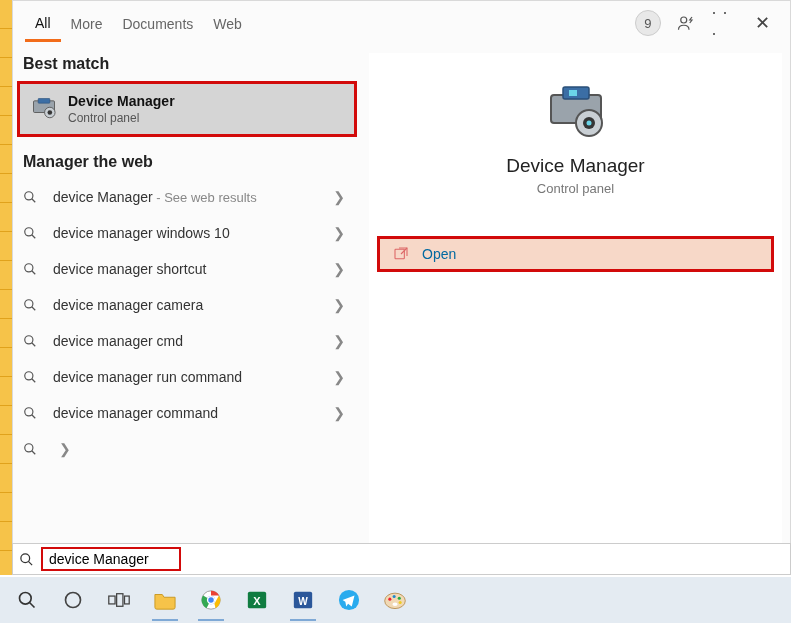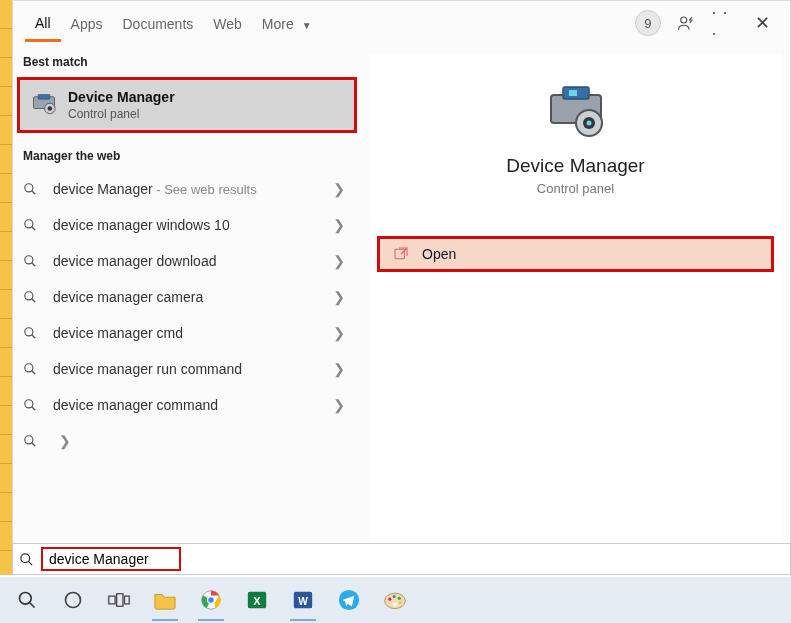--- a/index.html
+++ b/index.html
@@ -15,42 +15,42 @@
   .tab { padding: 10px 10px 8px; cursor: pointer; }
   .tab.active { color: #111; border-bottom: 3px solid #f26c1a; font-weight: 500; }
   .more-arrow { margin-left: 4px; font-size: 10px; }
   .tab-spacer { flex: 1; }
   .badge { width: 26px; height: 26px; border-radius: 50%; background: #e8e8e8; color: #555; display: flex; align-items: center; justify-content: center; font-size: 13px; border: 1px solid #ccc; margin-right: 14px; }
   .hdr-icon { width: 22px; height: 22px; color: #555; display: flex; align-items: center; justify-content: center; margin-right: 14px; cursor: pointer; font-size: 18px; }
   .close-x { font-size: 18px; color: #444; cursor: pointer; padding: 4px 8px; }
 
   .body { flex: 1; display: flex; overflow: hidden; }
   .left-col { width: 348px; display: flex; flex-direction: column; border-right: 0; }
-  .section-hdr { font-weight: 700; font-size: 12px; padding: 10px 10px 6px; color: #222; }
+  .section-hdr { font-weight: 700; font-size: 16px; padding: 10px 10px 6px; color: #222; }
 
   .best-match { border: 3px solid #d20a0a; margin: 2px 4px 6px 4px; background: #d5d5d5; display: flex; align-items: center; height: 56px; padding: 0 10px; cursor: pointer; }
   .bm-icon { width: 28px; height: 28px; margin-right: 10px; display: flex; align-items: center; justify-content: center; }
   .bm-text .t1 { font-weight: 600; font-size: 14px; color: #111; }
   .bm-text .t2 { font-size: 12px; color: #555; margin-top: 2px; }
 
   .web-list { list-style: none; margin-top: 2px; }
   .web-item { display: flex; align-items: center; height: 36px; padding: 0 10px; cursor: pointer; color: #333; font-size: 14px; }
   .wi-icon { width: 18px; text-align: center; margin-right: 12px; color: #555; }
   .wi-label { flex: 1; white-space: nowrap; overflow: hidden; text-overflow: ellipsis; }
   .wi-label .base { font-weight: 400; }
   .wi-label .bold { font-weight: 400; }
   .wi-hint { color: #888; font-size: 13px; }
   .wi-chev { color: #888; font-size: 14px; padding: 0 6px; }
 
   .right-col { flex: 1; background: #fff; position: relative; padding-top: 30px; margin: 8px 8px 8px 8px; }
   .detail-icon { width: 62px; height: 58px; margin: 0 auto 14px; }
   .detail-title { text-align: center; font-size: 19px; color: #222; }
   .detail-sub { text-align: center; font-size: 13px; color: #777; margin-top: 4px; }
 
-  .action-row { margin: 40px 8px 0 8px; border: 3px solid #d20a0a; background: #f7d8c8; height: 36px; display: flex; align-items: center; padding: 0 12px; cursor: pointer; font-size: 14px; color: #0f172a; }
+  .action-row { margin: 40px 8px 0 8px; border: 3px solid #d20a0a; background: #f7d8c8; height: 36px; display: flex; align-items: center; padding: 0 12px; cursor: pointer; font-size: 14px; color: #0369a1; }
   .action-row .open-icon { width: 18px; height: 18px; margin-right: 12px; color: #d66; display: inline-flex; align-items: center; justify-content: center; }
 
   
   .search-bar { position: absolute; left: 12px; right: 0; top: 543px; height: 32px; background: #fff; border: 1px solid #ccc; display: flex; align-items: center; padding: 0 6px; }
   .search-bar .mag { width: 18px; text-align: center; color: #333; margin-right: 4px; }
   .search-box { border: 2px solid #d20a0a; padding: 2px 6px; font-size: 14px; width: 140px; }
 
   
   .taskbar { position: absolute; left: 0; right: 0; bottom: 0; height: 46px; background: #e4ebf2; display: flex; align-items: center; padding: 0 4px; }
   .tb-item { width: 46px; height: 46px; display: flex; align-items: center; justify-content: center; cursor: pointer; font-size: 20px; position: relative; }
@@ -60,27 +60,23 @@
   svg { display: block; }
 </style>
 </head>
 <body>
 
 <div class="left-sliver"></div>
 
 <div class="panel">
   <div class="tabs">
     <div class="tab active">All</div>
-    <div class="tab">Apps</div>
+    <div class="tab">More</div>
     <div class="tab">Documents</div>
     <div class="tab">Web</div>
-    <div class="tab">
-      <span>More</span>
-      <span class="more-arrow">▼</span>
-    </div>
     <div class="tab-spacer"></div>
     <div class="badge">9</div>
     <div class="hdr-icon">
       <svg width="18" height="18" viewBox="0 0 24 24" fill="none" stroke="currentColor" stroke-width="1.6">
           <circle cx="9" cy="8" r="4"></circle>
           <path d="M2 21c0-4 3-6 7-6s7 2 7 6"></path>
           <path d="M20 4l-3 4h3l-3 4"></path>
         </svg>
     </div>
     <div class="hdr-icon">· · ·</div>
@@ -128,21 +124,21 @@
             <span class="wi-label"><span class="base">device manager </span><span class="bold">windows 10</span><span class="wi-hint"></span></span>
             <span class="wi-chev">❯</span>
           </li>
           <li class="web-item">
             <span class="wi-icon">
               <svg width="14" height="14" viewBox="0 0 24 24" fill="none" stroke="#555" stroke-width="2">
                 <circle cx="10" cy="10" r="7"></circle>
                 <path d="M21 21l-6-6"></path>
               </svg>
             </span>
-            <span class="wi-label"><span class="base">device manager </span><span class="bold">download</span><span class="wi-hint"></span></span>
+            <span class="wi-label"><span class="base">device manager </span><span class="bold">shortcut</span><span class="wi-hint"></span></span>
             <span class="wi-chev">❯</span>
           </li>
           <li class="web-item">
             <span class="wi-icon">
               <svg width="14" height="14" viewBox="0 0 24 24" fill="none" stroke="#555" stroke-width="2">
                 <circle cx="10" cy="10" r="7"></circle>
                 <path d="M21 21l-6-6"></path>
               </svg>
             </span>
             <span class="wi-label"><span class="base">device manager </span><span class="bold">camera</span><span class="wi-hint"></span></span>

